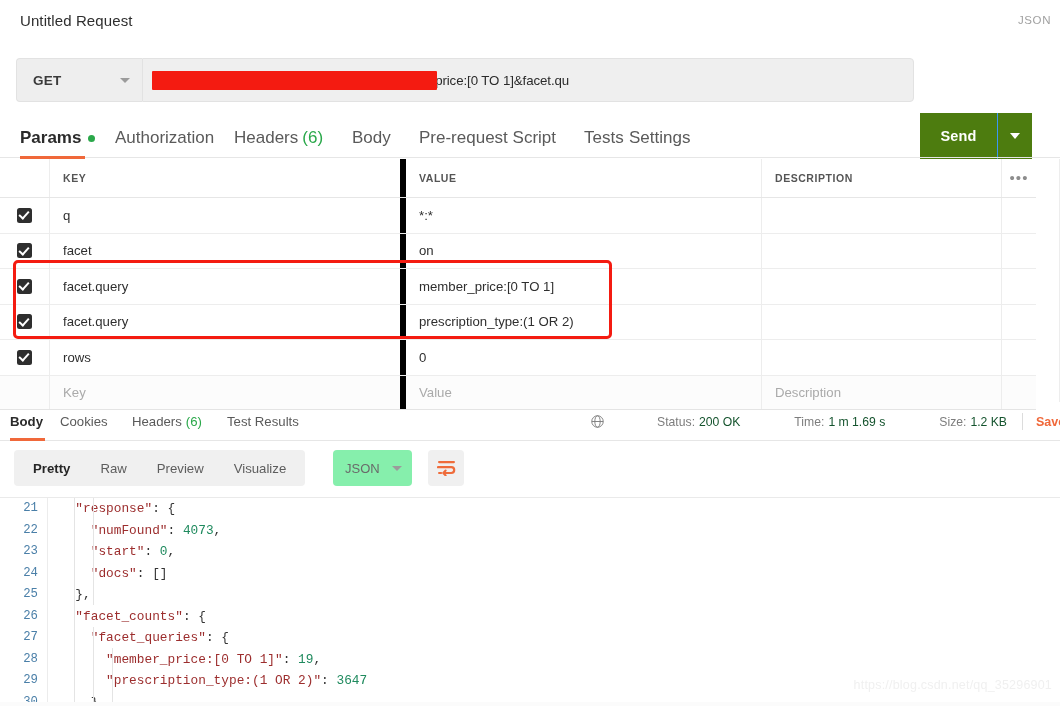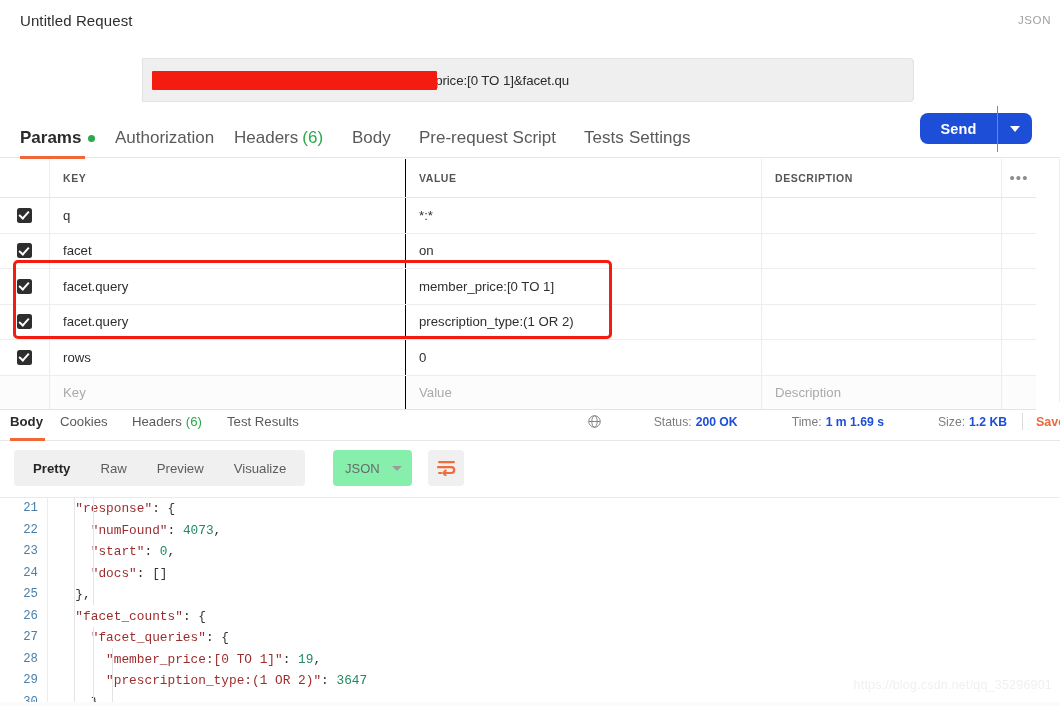--- a/index.html
+++ b/index.html
@@ -47,22 +47,22 @@
   }
   .url-text {
     font-size: 13.3px; color: #2b2b2b; white-space: nowrap;
     padding-left: 10px; letter-spacing: -.1px;
   }
   .redaction {
     position: absolute; left: 152px; top: 71px; width: 285px; height: 19px;
     background: #f41b11; border-radius: 1px; z-index: 5;
   }
   .send-btn {
-    position: absolute; left: 920px; top: 57px; width: 112px; height: 31px;
-    background: #1d4ed8; border-radius: 8px; display: flex; align-items: center;
+    position: absolute; left: 920px; top: 57px; width: 112px; height: 46px;
+    background: #4d7c0f; border-radius: 0; display: flex; align-items: center;
   }
   .send-label {
     flex: 1; text-align: center; color: #fff; font-size: 14.5px; font-weight: 700;
     letter-spacing: .2px;
   }
   .send-sep { width: 1px; height: 46px; background: #3a97f3; }
   .send-caret-wrap { width: 34px; display: flex; align-items: center; justify-content: center; }
   .caret-white {
     width: 0; height: 0; border-left: 5.5px solid transparent; border-right: 5.5px solid transparent;
     border-top: 6px solid #ffffff;
@@ -103,21 +103,21 @@
   .cbox {
     width: 15px; height: 15px; background: #2e2e2e; border-radius: 2.5px;
     position: relative;
   }
   .cbox::after {
     content: ""; position: absolute; left: 4.3px; top: 1.7px;
     width: 4px; height: 8px; border: solid #fff; border-width: 0 2px 2px 0;
     transform: rotate(42deg);
   }
   .cell-key {
-    width: 356px; height: 100%; border-right: 1px solid #000000;
+    width: 356px; height: 100%; border-right: 6px solid #000000;
     display: flex; align-items: center; padding-left: 13px; flex: none;
   }
   .cell-val {
     width: 356px; height: 100%; border-right: 1px solid #ededed;
     display: flex; align-items: center; padding-left: 13px; flex: none;
   }
   .cell-desc {
     width: 240px; height: 100%; border-right: 1px solid #ededed;
     display: flex; align-items: center; padding-left: 13px; flex: none;
   }
@@ -147,21 +147,21 @@
   .rtab.active { color: #2b2b2b; font-weight: 700; }
   .rtab .cnt { color: #2aa84a; margin-left: 4px; font-weight: 400; }
   .rtab-underline {
     position: absolute; left: 10px; top: 36px; width: 35px; height: 2.5px; background: #f0683a;
   }
   .status-wrap {
     position: absolute; right: 0px; top: 11px; display: flex; align-items: center;
     font-size: 12.2px; color: #7d7d7d; white-space: nowrap;
   }
   .status-wrap .lbl { margin-right: 4px; }
-  .status-wrap .val { color: #1d4ed8; font-weight: 700; }
+  .status-wrap .val { color: #14532d; font-weight: 400; }
   .status-wrap .grp { margin-right: 15px; display: flex; margin-left: 39px; }
   .vsep { width: 1px; height: 17px; background: #dcdcdc; margin: 0 13px 0 0; }
   .save-txt { color: #f0683a; font-weight: 600; font-size: 12.5px; overflow: hidden; width: 24px; white-space: nowrap; }
   .globe { width: 15px; height: 15px; margin-right: 13px; }
 
   
   .body-tools { position: absolute; left: 0; top: 450px; width: 1060px; height: 40px; }
   .seg {
     position: absolute; left: 14px; top: 0; height: 36px; background: #f0f0f0;
     border-radius: 4px; display: flex; align-items: center; padding: 0 4px;
@@ -226,20 +226,24 @@
 <body>
 
 <div class="app">
 
   <div class="title-row">
     <div class="req-title">Untitled Request</div>
     <div class="build-label">JSON</div>
   </div>
 
   <div class="url-row">
+    <div class="method-box">
+      <span class="method-label">GET</span>
+      <span class="caret-dn"></span>
+    </div>
     <div class="url-box">
       <span class="url-text">n/search?q=*:*&amp;facet=on&amp;facet.query=member_price:[0 TO 1]&amp;facet.qu</span>
     </div>
     <div class="send-btn">
       <span class="send-label">Send</span>
       <span class="send-sep"></span>
       <span class="send-caret-wrap">
         <span class="caret-white"></span>
       </span>
     </div>

